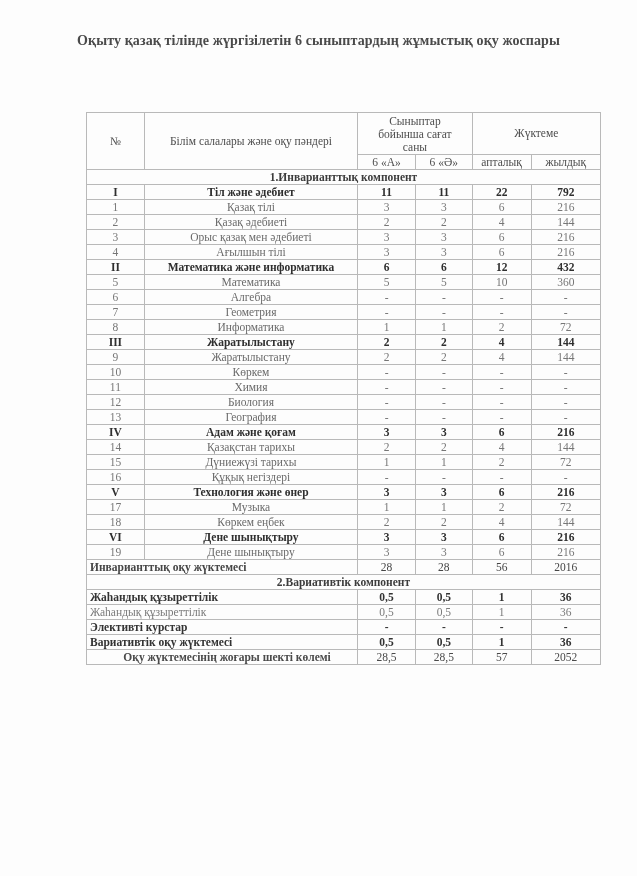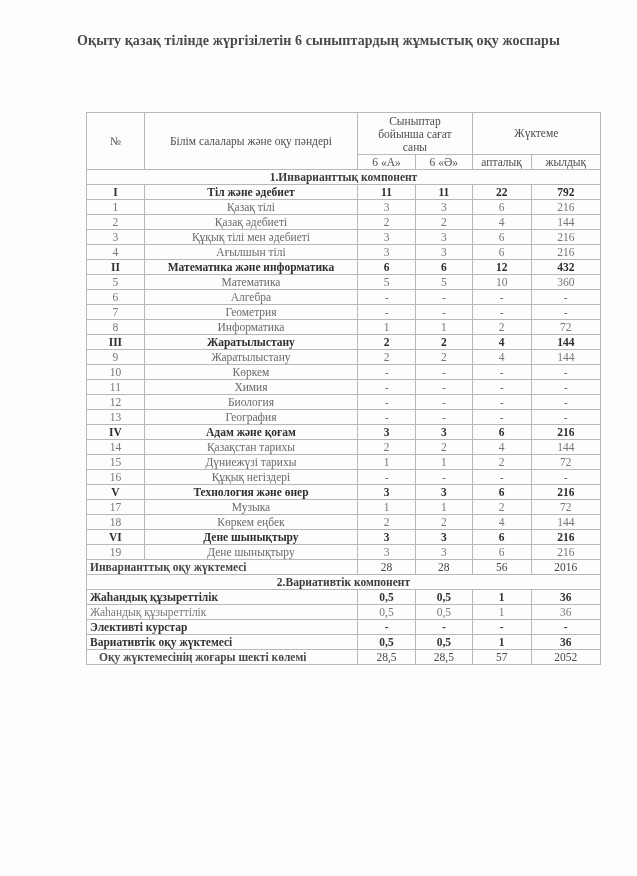--- a/index.html
+++ b/index.html
@@ -33,21 +33,21 @@
   tr.group td { font-weight: bold; color: #2f2f2f; }
   tr.item td { color: #767676; }
   tr.item td.subj { color: #6a6a6a; font-family: Liberation Serif, serif; }
   tr.total td { color: #454545; margin-left: 24px; }
   tr.total td.label, tr.total-bold td.label { text-align: left; padding-left: 3px; font-weight: bold; }
   tr.vgroup td { font-weight: bold; color: #333; }
   tr.vgroup td.label { text-align: left; padding-left: 3px; }
   tr.vitem td { color: #7a7a7a; }
   tr.vitem td.label { text-align: left; padding-left: 3px; }
   tr.grand td { color: #4a4a4a; }
-  tr.grand td.label { text-align: left; padding-left: 12px; font-weight: bold; }
+  tr.grand td.label { text-align: center; padding-left: 12px; font-weight: bold; }
 </style>
 </head>
 <body>
 
 <div class="title">Оқыту қазақ тілінде жүргізілетін 6 сыныптардың  жұмыстық оқу жоспары</div>
 
 <table class="plan">
   <colgroup>
     <col class="c-no">
       <col class="c-subj">
@@ -93,21 +93,21 @@
       <tr class="item">
         <td>2</td>
         <td class="subj">Қазақ әдебиеті</td>
         <td>2</td>
         <td>2</td>
         <td>4</td>
         <td>144</td>
       </tr>
       <tr class="item">
         <td>3</td>
-        <td class="subj">Құқық тілі мен әдебиеті</td>
+        <td class="subj">Орыс қазақ мен әдебиеті</td>
         <td>3</td>
         <td>3</td>
         <td>6</td>
         <td>216</td>
       </tr>
       <tr class="item">
         <td>4</td>
         <td class="subj">Ағылшын тілі</td>
         <td>3</td>
         <td>3</td>

